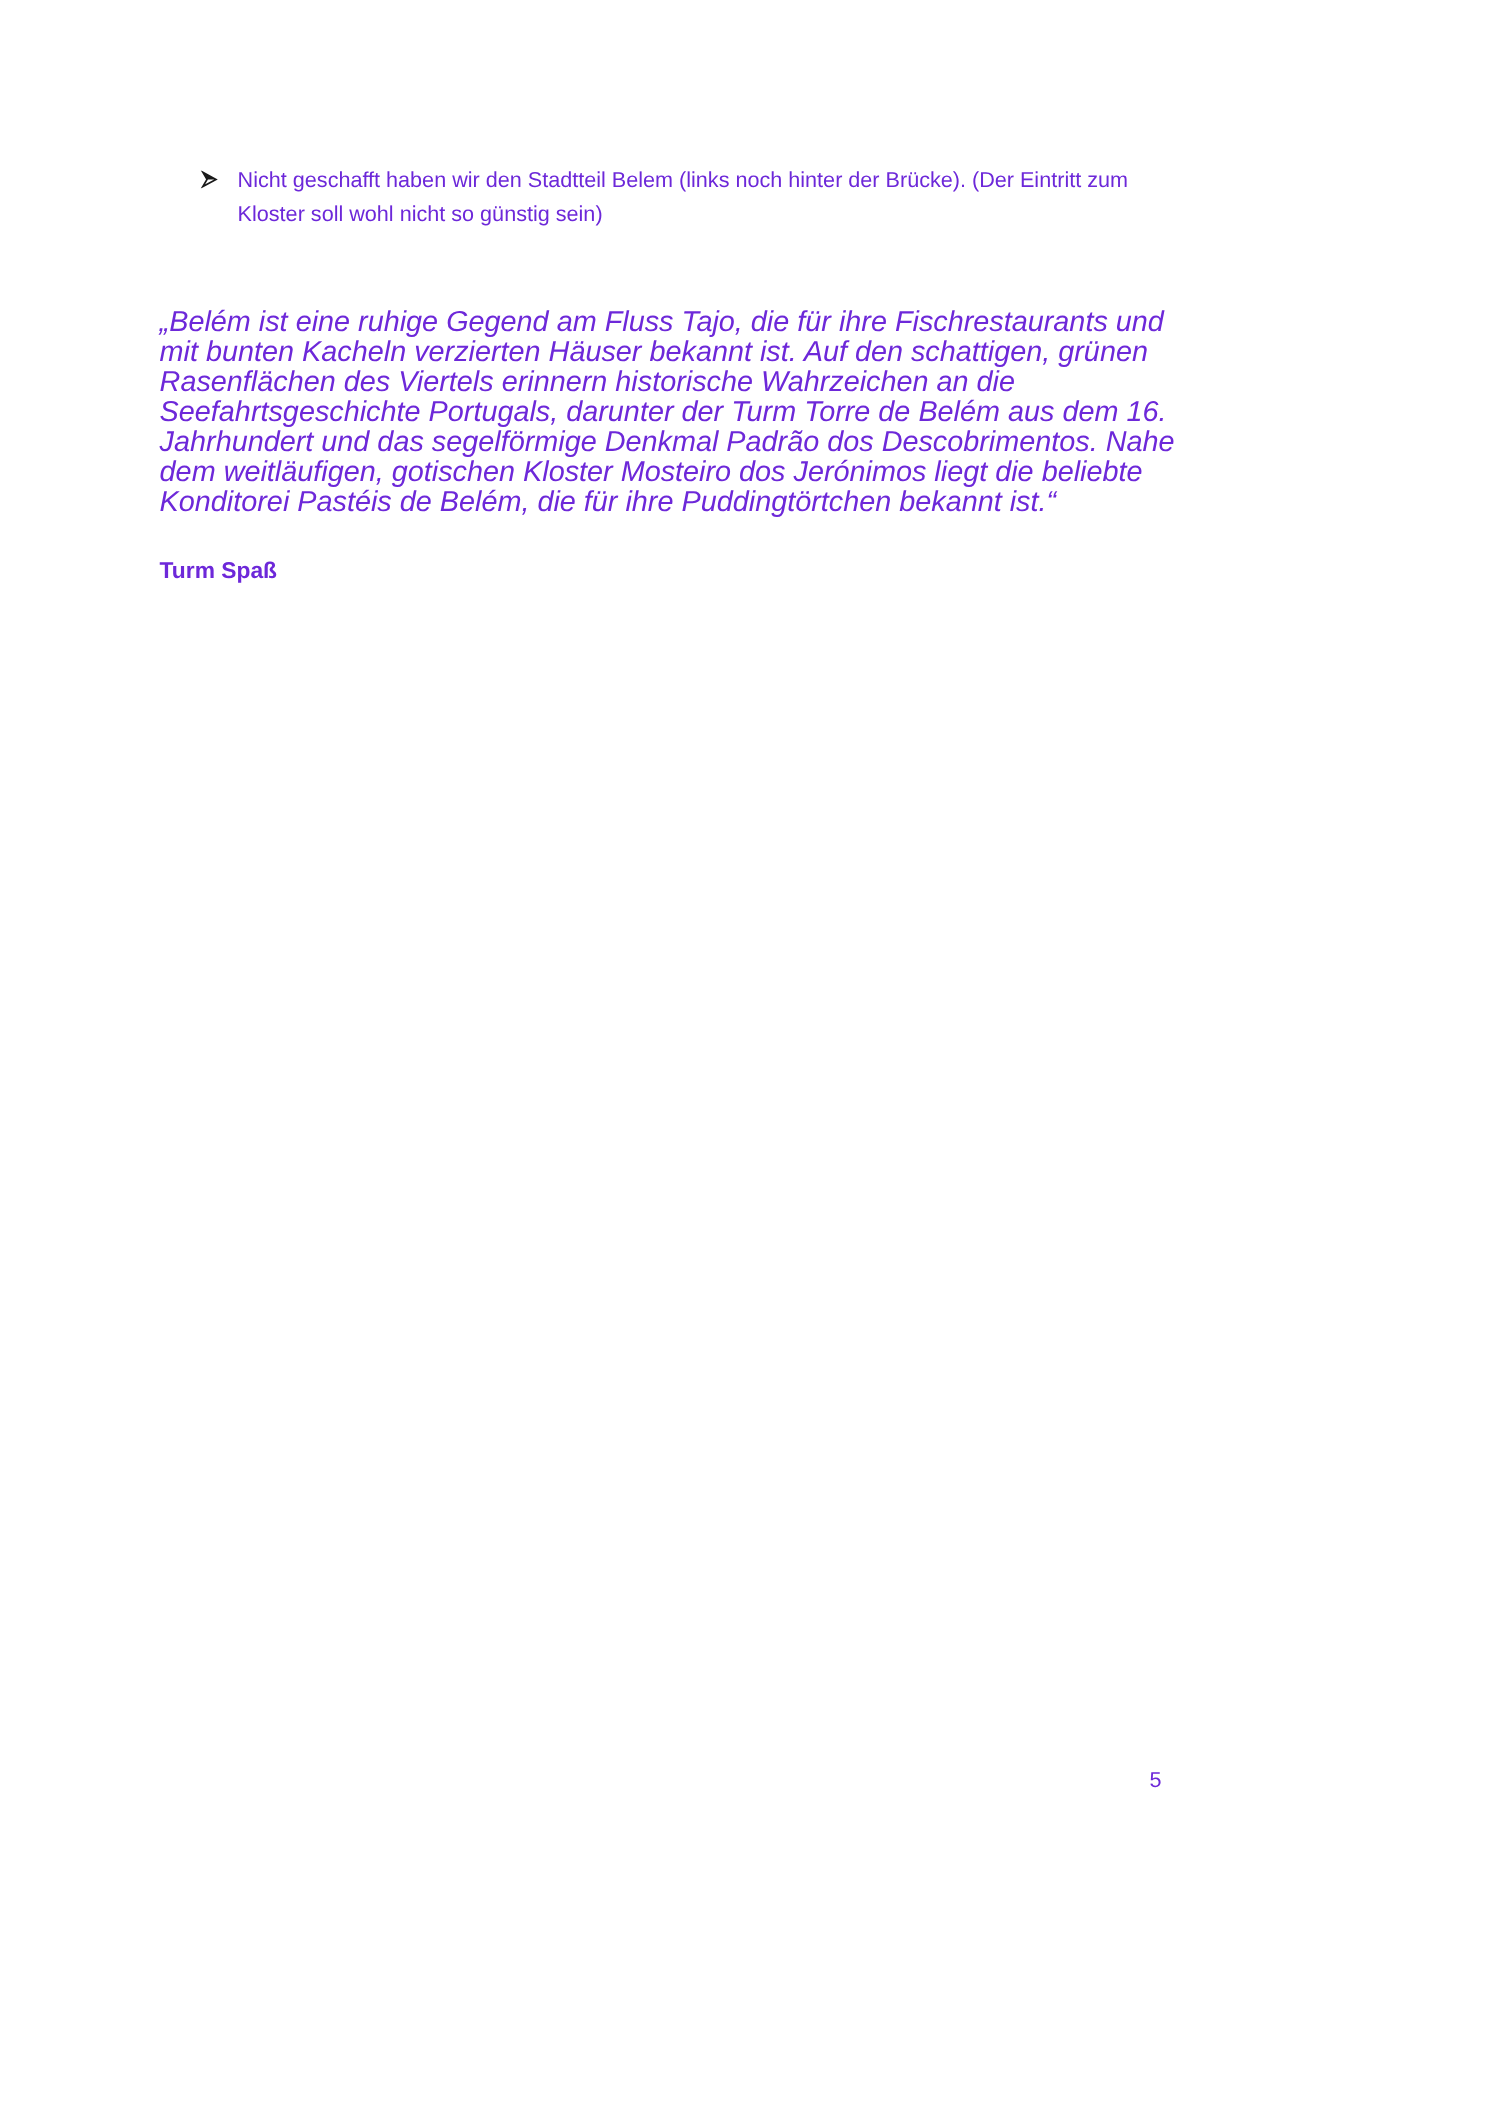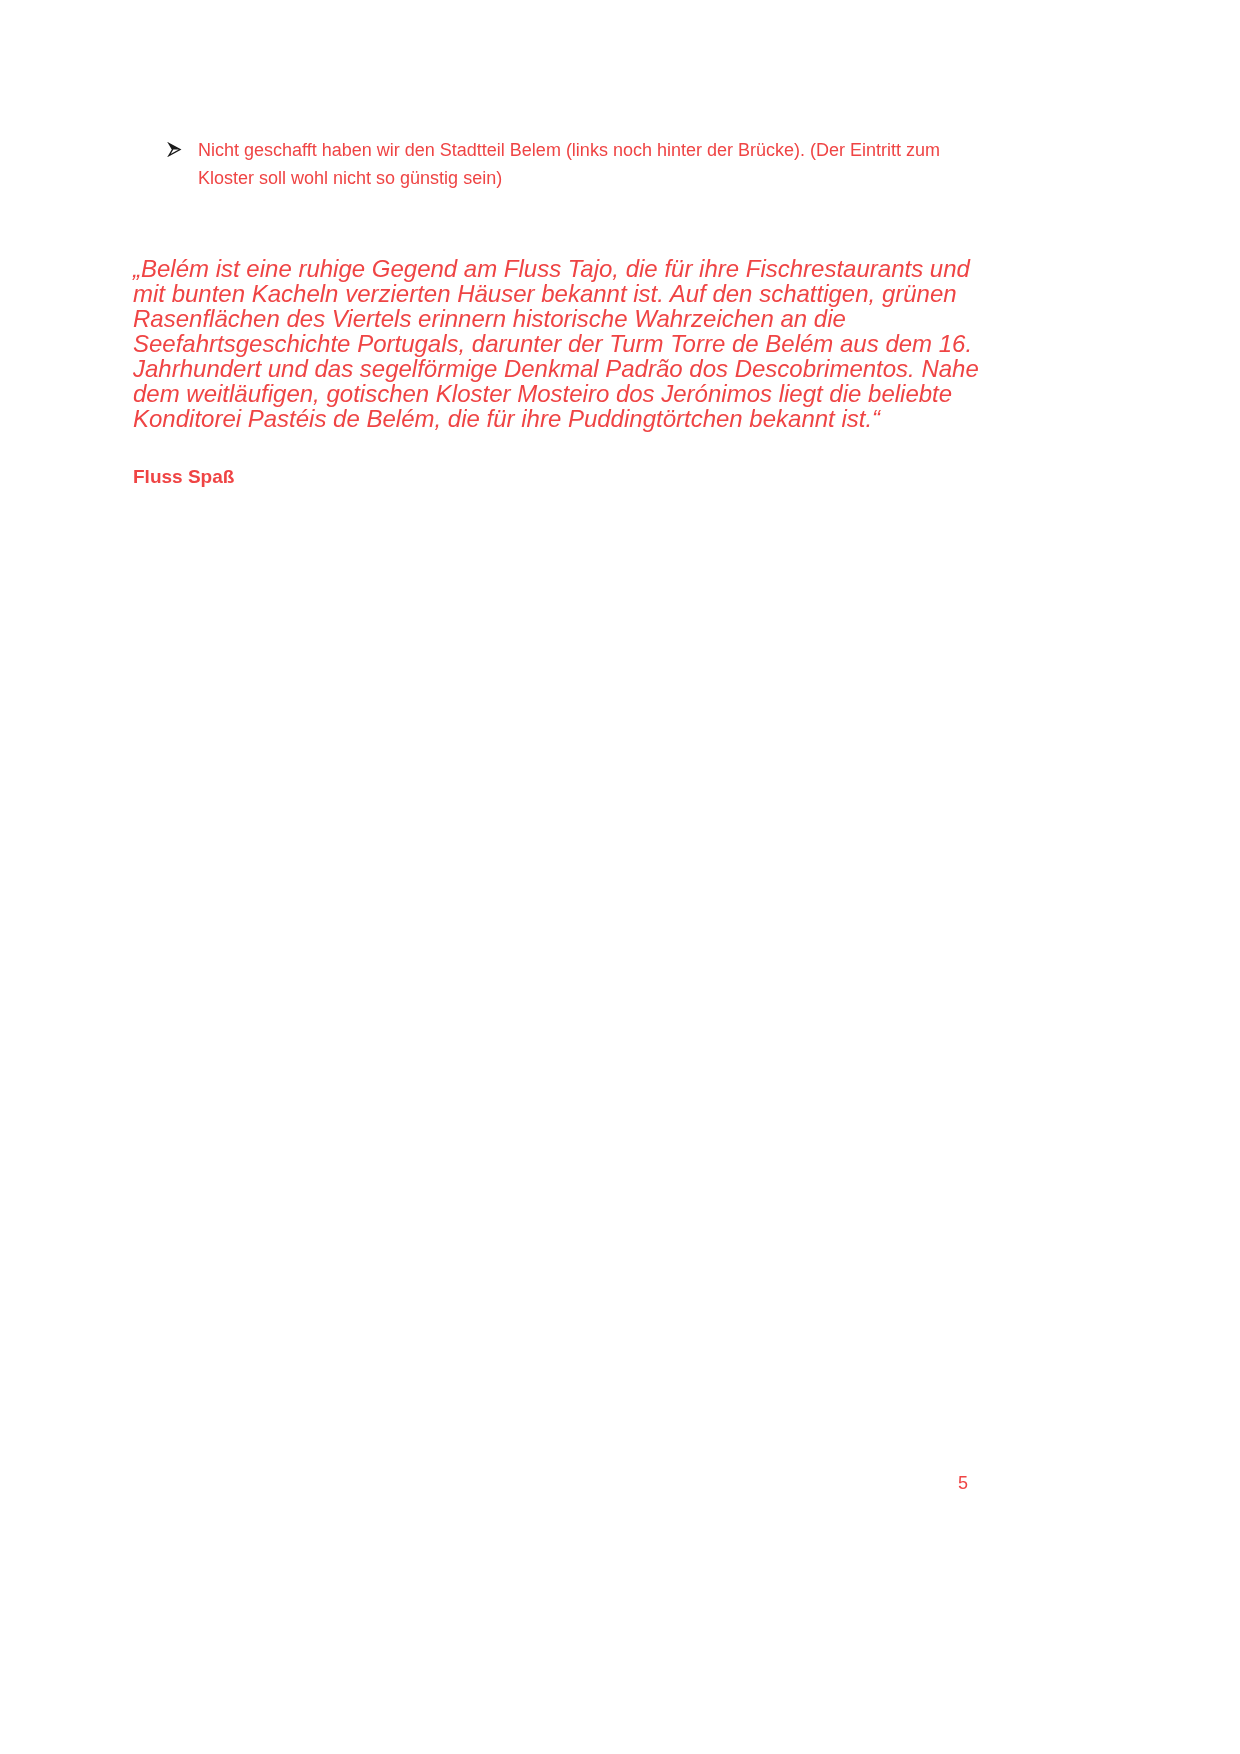--- a/index.html
+++ b/index.html
@@ -6,21 +6,21 @@
     margin: 0;
     padding: 0;
     background: #ffffff;
   }
   .page {
     position: relative;
     width: 1240px;
     height: 1754px;
     background: #ffffff;
     font-family: "Liberation Sans", "DejaVu Sans", sans-serif;
-    color: #ef4444;
+    color: #6d28d9;
     overflow: hidden;
   }
   .bullet-item {
     position: absolute;
     left: 167px;
     top: 136px;
     width: 800px;
     display: flex;
     align-items: flex-start;
   }
@@ -70,17 +70,17 @@
       <svg width="15" height="15" viewBox="0 0 15 15" aria-hidden="true">
         <polygon points="2,1.5 13,7.5 2,13.5 5.5,7.5" fill="#ffffff" stroke="#1a1a1a" stroke-width="1.4" stroke-linejoin="miter"></polygon>
         <polygon points="2,1.5 13,7.5 5.5,7.5" fill="#1a1a1a"></polygon>
       </svg>
     </span>
     <span class="bullet-text">Nicht geschafft haben wir den Stadtteil Belem (links noch hinter der Brücke). (Der Eintritt zum  Kloster soll wohl nicht so günstig sein)</span>
   </div>
 
   <p class="quote">„Belém ist eine ruhige Gegend am Fluss Tajo, die für ihre Fischrestaurants und mit bunten Kacheln verzierten Häuser bekannt ist. Auf den schattigen, grünen Rasenflächen des Viertels erinnern historische Wahrzeichen an die Seefahrtsgeschichte Portugals, darunter der Turm Torre de Belém aus dem 16. Jahrhundert und das segelförmige Denkmal Padrão dos Descobrimentos. Nahe dem weitläufigen, gotischen Kloster Mosteiro dos Jerónimos liegt die beliebte Konditorei Pastéis de Belém, die für ihre Puddingtörtchen bekannt ist.“</p>
 
-  <p class="closing">Fluss Spaß</p>
+  <p class="closing">Turm Spaß</p>
 
   <div class="page-number">5</div>
 
 </div>
 
 </body></html>

